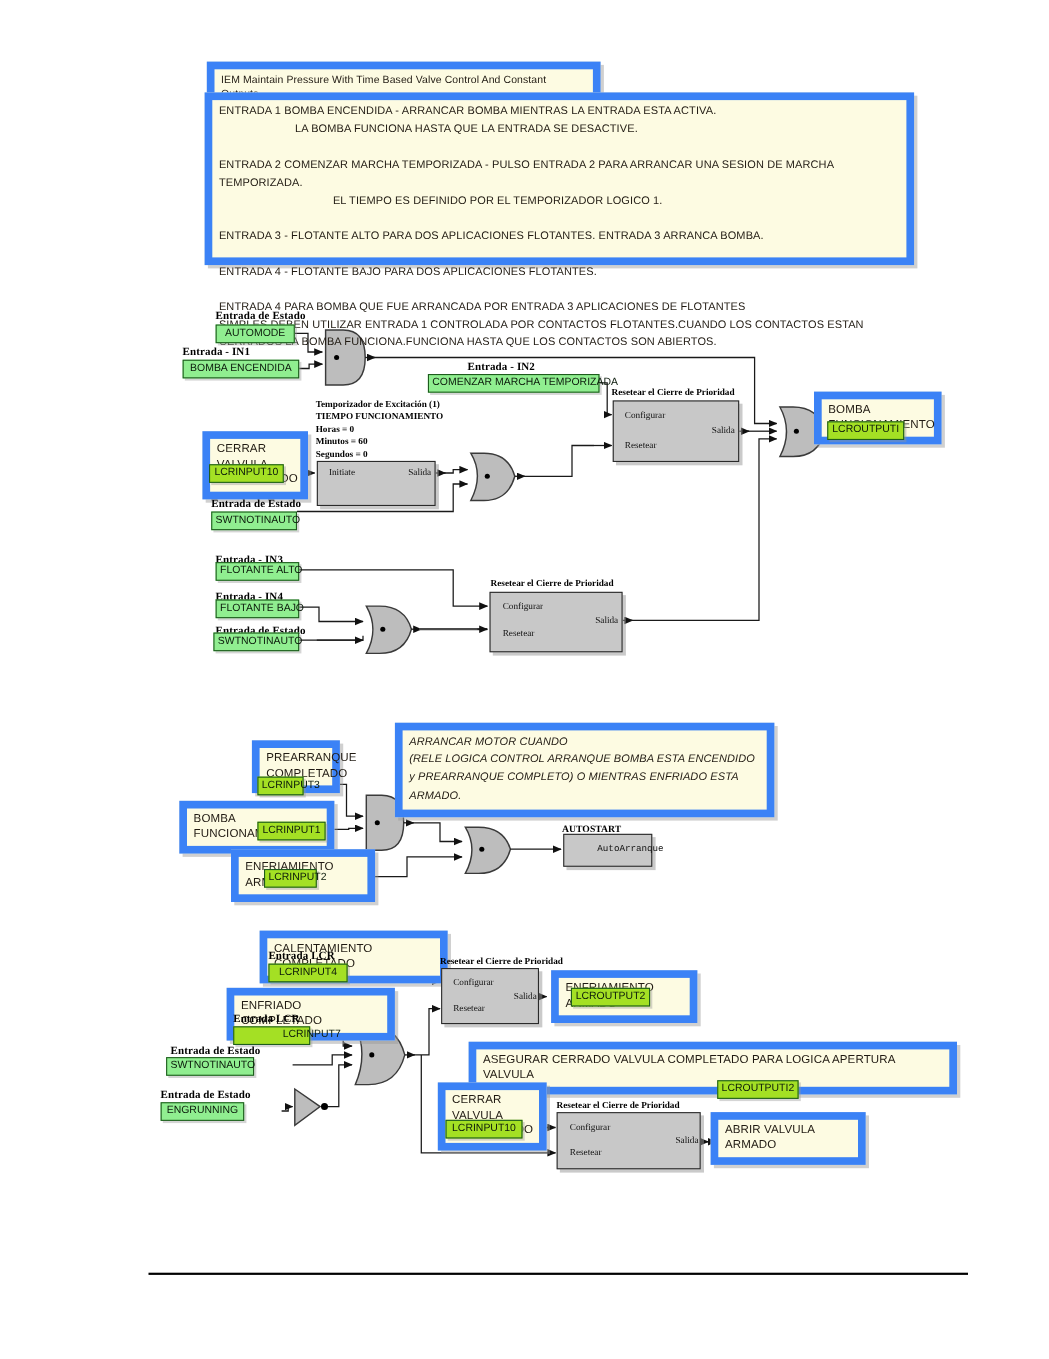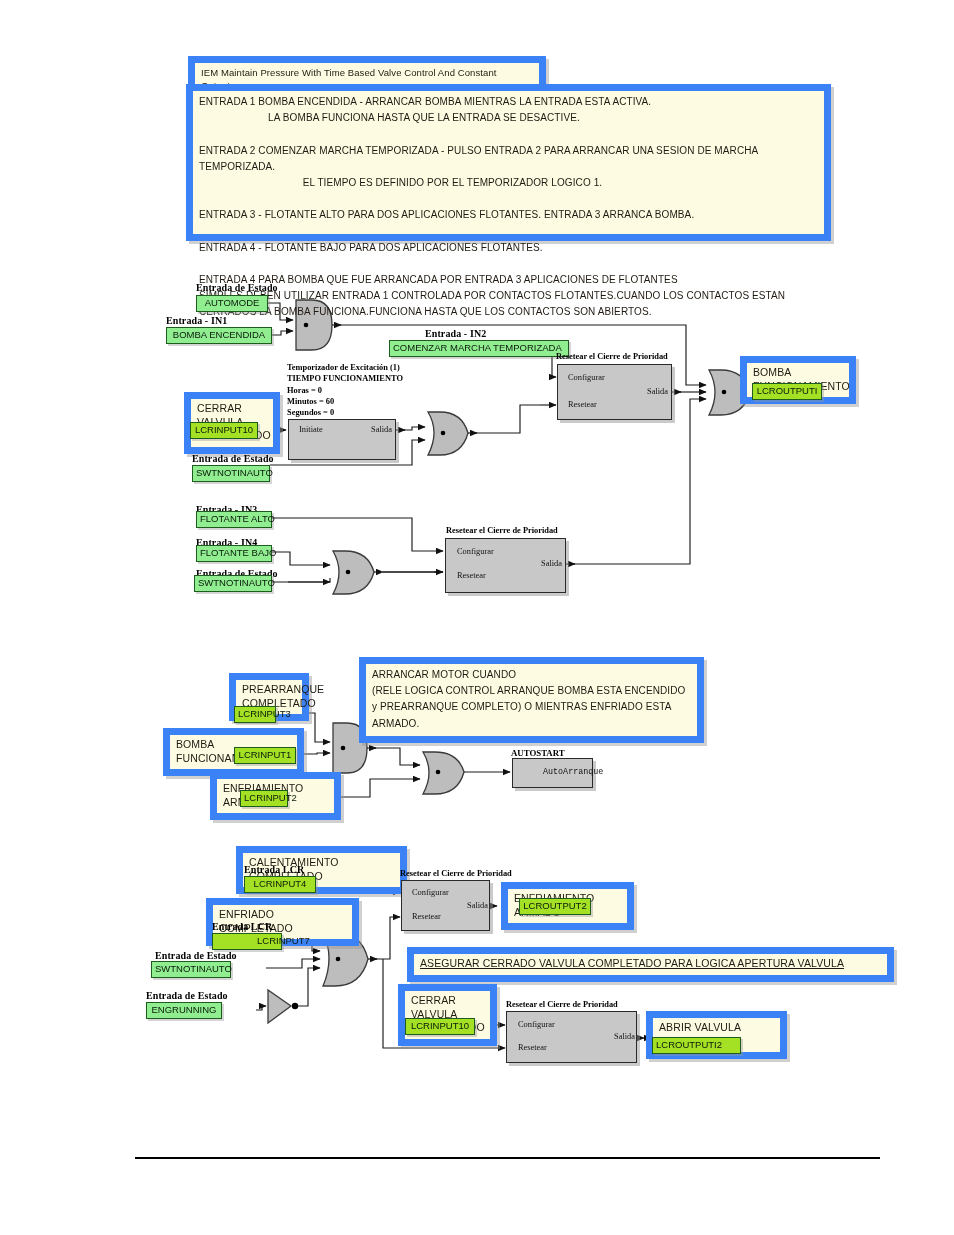--- a/index.html
+++ b/index.html
@@ -235,21 +235,21 @@
 SIMPLES DEBEN UTILIZAR ENTRADA 1 CONTROLADA POR CONTACTOS FLOTANTES.CUANDO LOS CONTACTOS ESTAN
 CERRADOS LA BOMBA FUNCIONA.FUNCIONA HASTA QUE LOS CONTACTOS SON ABIERTOS.</div>
 
   <div class="abs cap" style="left:196px; top:282px;">Entrada de Estado</div>
   <div class="abs tag" style="left:196px; top:295px; width:72px; text-align:center;">AUTOMODE</div>
 
   <div class="abs cap" style="left:166px; top:315px;">Entrada - IN1</div>
   <div class="abs tag" style="left:166px; top:327px; width:106px; text-align:center;">BOMBA ENCENDIDA</div>
 
   <div class="abs cap" style="left:389px; top:328px;padding-left:36px;">Entrada - IN2</div>
-  <div class="abs tag" style="left:389px; top:340px; width:180px; text-align:left;">COMENZAR MARCHA TEMPORIZADA</div>
+  <div class="abs tag" style="left:389px; top:340px; width:156px; text-align:left;">COMENZAR MARCHA TEMPORIZADA</div>
 
   <div class="abs timer-params" style="left:287px; top:362px;">Temporizador de Excitación (1)</div>
   <div class="abs timer-params" style="left:287px; top:373px;">TIEMPO FUNCIONAMIENTO</div>
   <div class="abs timer-params" style="left:287px; top:385px;">Horas = 0</div>
   <div class="abs timer-params" style="left:287px; top:396px;">Minutos = 60</div>
   <div class="abs timer-params" style="left:287px; top:407px;">Segundos = 0</div>
   <div class="abs block" style="left:288px; top:419px; width:108px; height:41px;"></div>
   <div class="abs port" style="left:299px; top:425px;">Initiate</div>
   <div class="abs port right" style="left:340px; top:425px; width:52px;">Salida</div>
 
@@ -278,21 +278,21 @@
   <div class="abs blk-title" style="left:446px; top:526px;">Resetear el Cierre de Prioridad</div>
   <div class="abs block" style="left:445px; top:538px; width:121px; height:55px;"></div>
   <div class="abs port" style="left:457px; top:547px;">Configurar</div>
   <div class="abs port" style="left:457px; top:571px;">Resetear</div>
   <div class="abs port right" style="left:505px; top:559px; width:57px;">Salida</div>
 
   <div class="abs note lbl" style="left:740px; top:356px; width:116px;">BOMBA
 FUNCIONAMIENTO</div>
   <div class="abs tag lcr" style="left:752px; top:383px; width:70px; text-align:center;">LCROUTPUTI</div>
 
-  <div class="abs note big" style="left:359px; top:657px; width:345px;">ARRANCAR MOTOR CUANDO
+  <div class="abs note big" style="left:359px; top:657px; width:345px;font-style:italic;">ARRANCAR MOTOR CUANDO
 (RELE LOGICA CONTROL ARRANQUE BOMBA ESTA ENCENDIDO
 y PREARRANQUE COMPLETO) O MIENTRAS ENFRIADO ESTA ARMADO.</div>
 
   <div class="abs note lbl" style="left:229px; top:673px; width:80px;">PREARRANQUE
 COMPLETADO</div>
   <div class="abs tag lcr" style="left:234px; top:706px; width:42px; text-align:center;">LCRINPUT3</div>
 
   <div class="abs note lbl" style="left:163px; top:728px; width:141px;">BOMBA FUNCIONAMIENTO</div>
   <div class="abs tag lcr" style="left:234px; top:747px; width:62px; text-align:center;">LCRINPUT1</div>
 
@@ -320,30 +320,30 @@
 
   <div class="abs blk-title" style="left:400px; top:869px;">Resetear el Cierre de Prioridad</div>
   <div class="abs block" style="left:401px; top:880px; width:89px; height:51px;"></div>
   <div class="abs port" style="left:412px; top:888px;">Configurar</div>
   <div class="abs port" style="left:412px; top:912px;">Resetear</div>
   <div class="abs port right" style="left:432px; top:901px; width:56px;">Salida</div>
 
   <div class="abs note lbl" style="left:501px; top:882px; width:133px;">ENFRIAMIENTO ARMADO</div>
   <div class="abs tag lcr" style="left:519px; top:898px; width:72px; text-align:center;">LCROUTPUT2</div>
 
-  <div class="abs note lbl" style="left:407px; top:947px; width:487px;text-decoration:underline;">ASEGURAR CERRADO VALVULA COMPLETADO PARA LOGICA APERTURA VALVULA</div>
+  <div class="abs note lbl" style="left:426px; top:947px; width:444px;">ASEGURAR CERRADO VALVULA COMPLETADO PARA LOGICA APERTURA VALVULA</div>
 
   <div class="abs note lbl" style="left:398px; top:984px; width:99px;">CERRAR VALVULA
 COMPLETADO</div>
   <div class="abs tag lcr" style="left:405px; top:1018px; width:70px; text-align:center;">LCRINPUT10</div>
 
   <div class="abs blk-title" style="left:506px; top:1000px;">Resetear el Cierre de Prioridad</div>
   <div class="abs block" style="left:506px; top:1011px; width:131px; height:52px;"></div>
   <div class="abs port" style="left:518px; top:1020px;">Configurar</div>
   <div class="abs port" style="left:518px; top:1043px;">Resetear</div>
   <div class="abs port right" style="left:578px; top:1032px; width:57px;">Salida</div>
 
   <div class="abs note lbl" style="left:646px; top:1011px; width:141px;">ABRIR VALVULA ARMADO</div>
-  <div class="abs tag lcr" style="left:652px; top:1037px; width:89px; text-align:left;">LCROUTPUTI2</div>
+  <div class="abs tag lcr" style="left:652px; top:982px; width:74px; text-align:right;">LCROUTPUTI2</div>
 
   <div class="footer-rule"></div>
 
 </div>
 
 </body></html>

